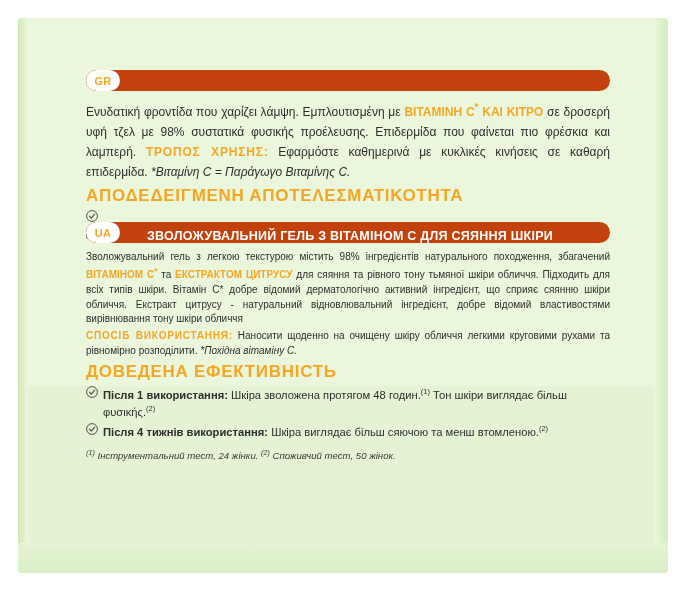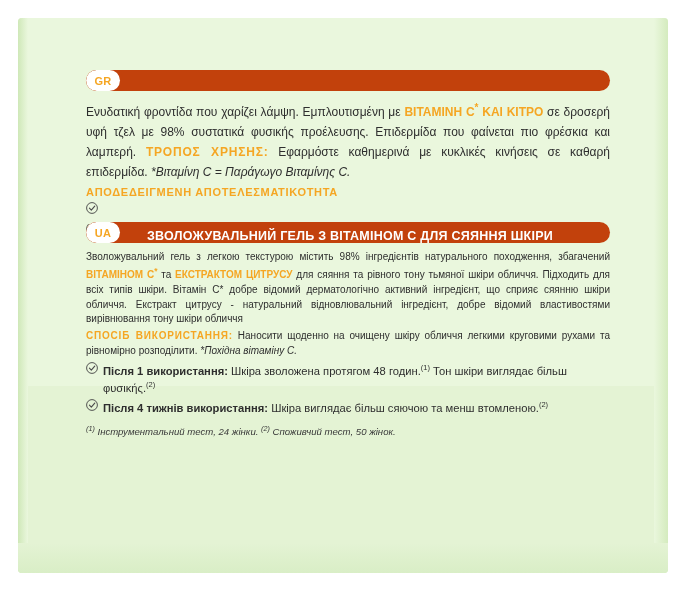--- a/index.html
+++ b/index.html
@@ -107,21 +107,21 @@
     color: #f5a623;
     font-weight: bold;
     letter-spacing: 0.8px;
   }
   .ital { font-style: italic; }
 
   .proven {
     margin-top: 4px;
     color: #f5a623;
     font-weight: bold;
-    font-size: 11px;
+    font-size: 17px;
     letter-spacing: 0.7px;
   }
   .claim {
     margin-top: 3px;
     font-size: 11.2px;
     line-height: 14.4px;
     color: #2e2e2e;
     display: flex;
     align-items: flex-start;
   }
@@ -183,20 +183,21 @@
     </div>
 
     <div class="body-text ua">
       <span>Зволожувальний гель з легкою текстурою містить 98% інгредієнтів натурального походження, збагачений </span><span class="orange">ВІТАМІНОМ C</span><sup class="orange">*</sup><span> та </span><span class="orange">ЕКСТРАКТОМ ЦИТРУСУ</span><span> для сяяння та рівного тону тьмяної шкіри обличчя. Підходить для всіх типів шкіри. Вітамін C* добре відомий дерматологічно активний інгредієнт, що сприяє сяянню шкіри обличчя. Екстракт цитрусу -  натуральний відновлювальний інгредієнт, добре відомий властивостями вирівнювання тону шкіри обличчя</span>
     </div>
 
     <div class="body-text ua" style="margin-top:3px">
       <span class="orange-caps">СПОСІБ ВИКОРИСТАННЯ:</span><span> Наносити щоденно на очищену шкіру обличчя легкими круговими рухами та рівномірно розподілити. </span><span class="ital">*Похідна вітаміну C.</span>
     </div>
 
+    <div class="proven">ДОВЕДЕНА ЕФЕКТИВНІСТЬ</div>
 
     <div class="claim">
       <svg class="tick" viewBox="0 0 14 14">
         <circle cx="7" cy="7" r="6.3" fill="none" stroke="#4a4a4a" stroke-width="1.1"></circle>
         <path d="M4 7.2 L6.2 9.4 L10.2 4.7" fill="none" stroke="#4a4a4a" stroke-width="1.3" stroke-linecap="round" stroke-linejoin="round"></path>
       </svg>
       <div class="claim-text"><b>Після 1 використання:</b><span> Шкіра зволожена протягом 48 годин.</span><sup>(1)</sup><span> Тон шкіри виглядає більш φυσικής.</span><sup>(2)</sup></div>
     </div>
 
     <div class="claim">

